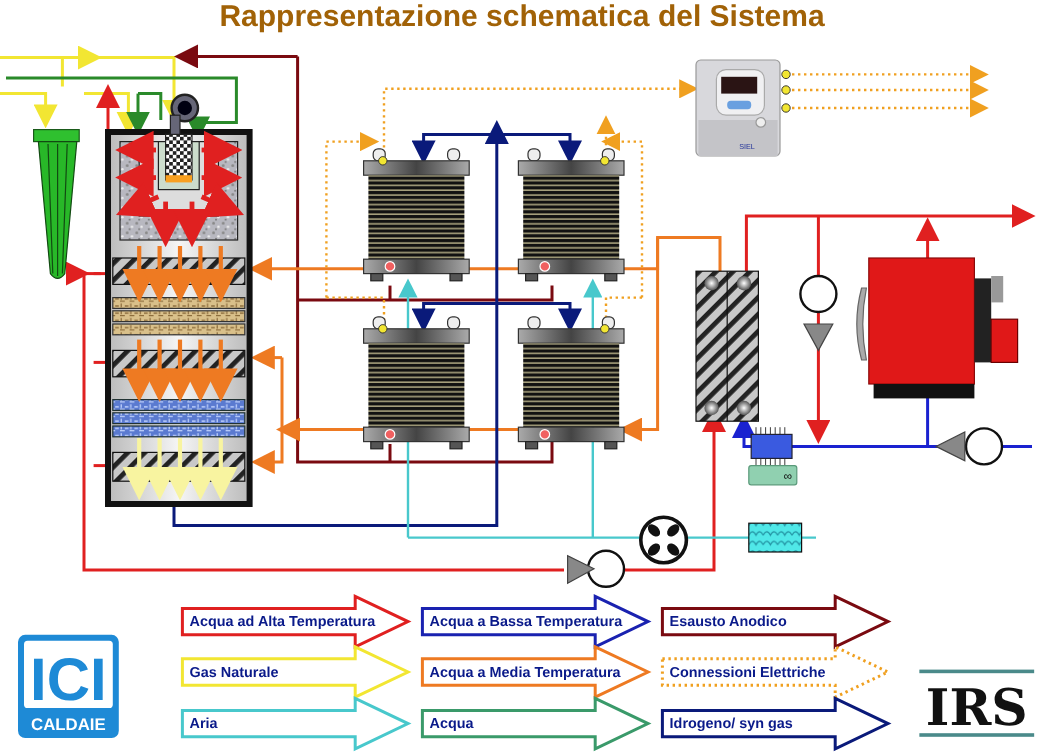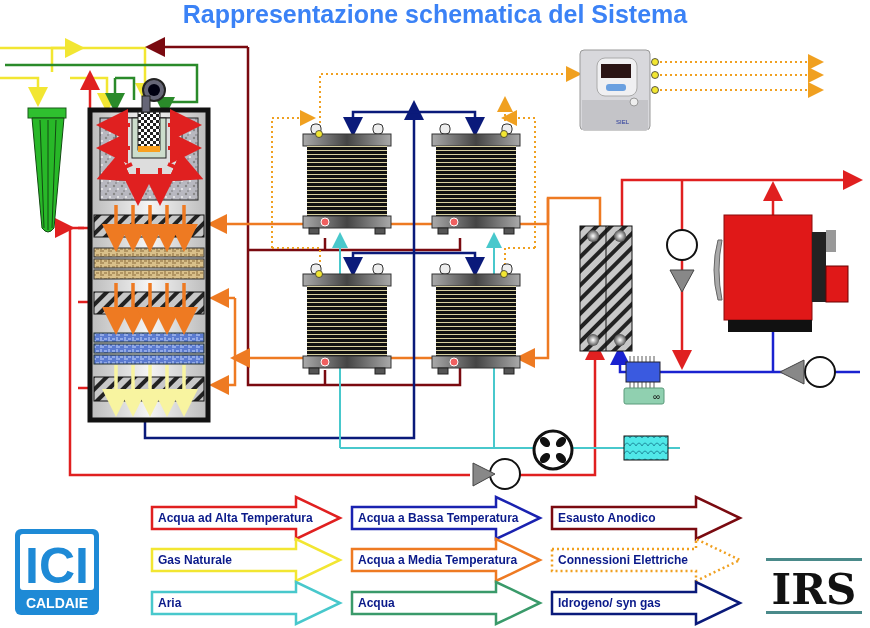--- a/index.html
+++ b/index.html
@@ -1,17 +1,17 @@
 <!DOCTYPE html>
 <html><head>
 <meta charset="utf-8">
 <style>
   html,body{margin:0;padding:0;background:#fff;}
   body{width:870px;height:628px;position:relative;overflow:hidden;font-family:"Liberation Sans",sans-serif;}
-  #title{position:absolute;left:0;top:0;width:870px;text-align:center;font-size:25px;font-weight:bold;color:#3b82f6;line-height:28px;}
+  #title{position:absolute;left:0;top:0;width:870px;text-align:center;font-size:25px;font-weight:bold;color:#a16207;line-height:28px;}
   svg#diagram{position:absolute;left:0;top:0;}
   .legend-text{font-family:"Liberation Sans",sans-serif;font-size:12px;font-weight:bold;fill:#0a1a8a;}
   .logo-ici{position:absolute;left:14px;top:528px;width:86px;height:88px;}
   .logo-irs{position:absolute;left:766px;top:556px;width:96px;height:62px;}
   .irs-text{font-family:"DejaVu Serif",serif;font-weight:bold;font-size:42px;fill:#111;}
 </style>
 </head>
 <body>
 
 <div id="title">Rappresentazione schematica del Sistema</div>

